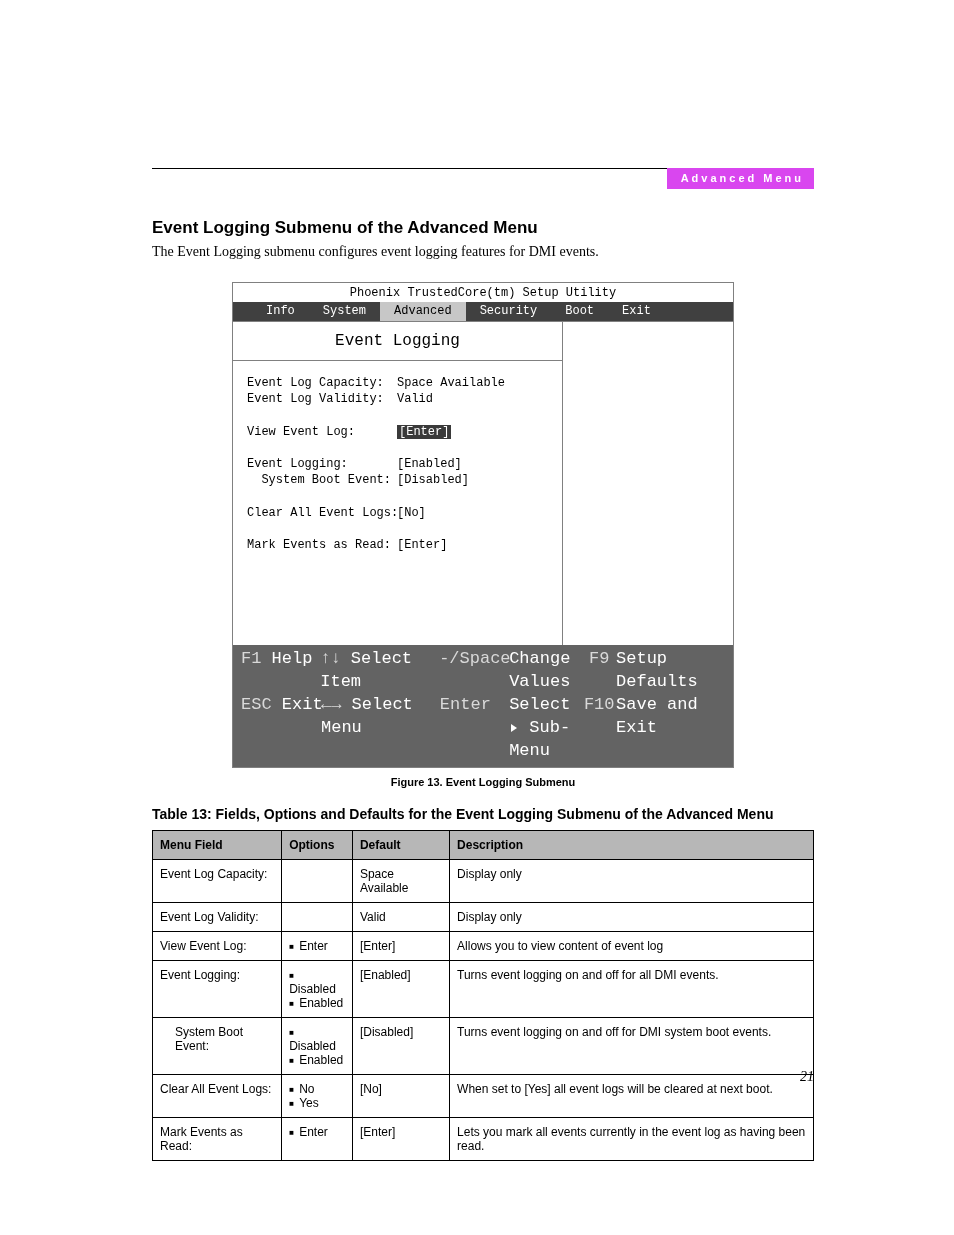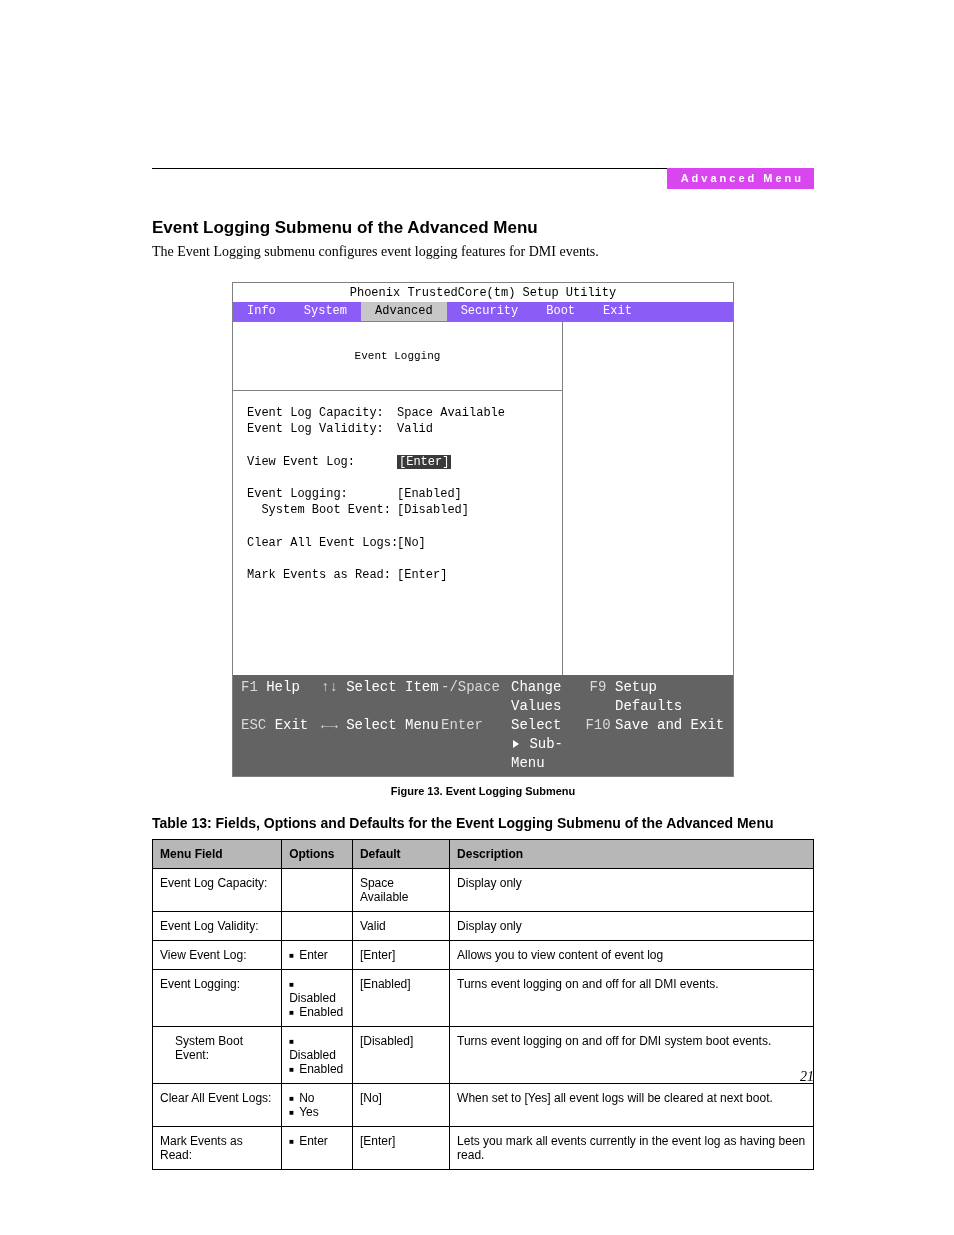--- a/index.html
+++ b/index.html
@@ -61,24 +61,25 @@
     font-size: 12px;
     color: #000;
     background: #fff;
   }
   .bios-title {
     text-align: center;
     padding: 3px 0 2px 0;
     font-size: 12px;
   }
   .bios-tabs {
-    background: #8b5cf6;
+    background: #404040;
     color: #fff;
     display: flex;
     font-size: 12px;
+    padding-left: 19px;
   }
   .bios-tab {
     padding: 2px 14px 3px 14px;
   }
   .bios-tab.active {
     background: #c7c7c7;
     color: #000;
   }
   .bios-body {
     display: flex;
@@ -86,23 +87,23 @@
   }
   .bios-left {
     flex: 1 1 auto;
     border-right: 1px solid #808080;
   }
   .bios-right {
     width: 170px;
   }
   .bios-sub-head {
     text-align: center;
-    padding: 28px 0;
+    padding: 10px 0;
     border-bottom: 1px solid #808080;
-    font-size: 11px;
+    font-size: 16px;
   }
   .bios-content {
     padding: 14px 10px 60px 14px;
     min-height: 210px;
     line-height: 1.35;
   }
   .bios-row { display: flex; }
   .bios-label { width: 150px; white-space: pre; }
   .bios-value { flex: 1; }
   .bios-sel {
@@ -110,21 +111,21 @@
     color: #fff;
     padding: 0 2px;
   }
   .bios-help-content {
     padding: 14px 10px 10px 12px;
     line-height: 1.35;
   }
   .bios-footer {
     background: #636363;
     color: #fff;
-    font-size: 14px;
+    font-size: 17px;
     padding: 3px 8px 4px 8px;
     line-height: 1.35;
   }
   .bios-footer .fk { color: #d9d9d9; }
   .bios-footer-row {
     display: flex;
   }
   .bf-col1 { width: 80px; }
   .bf-col2 { width: 120px; }
   .bf-col3 { width: 70px; }

